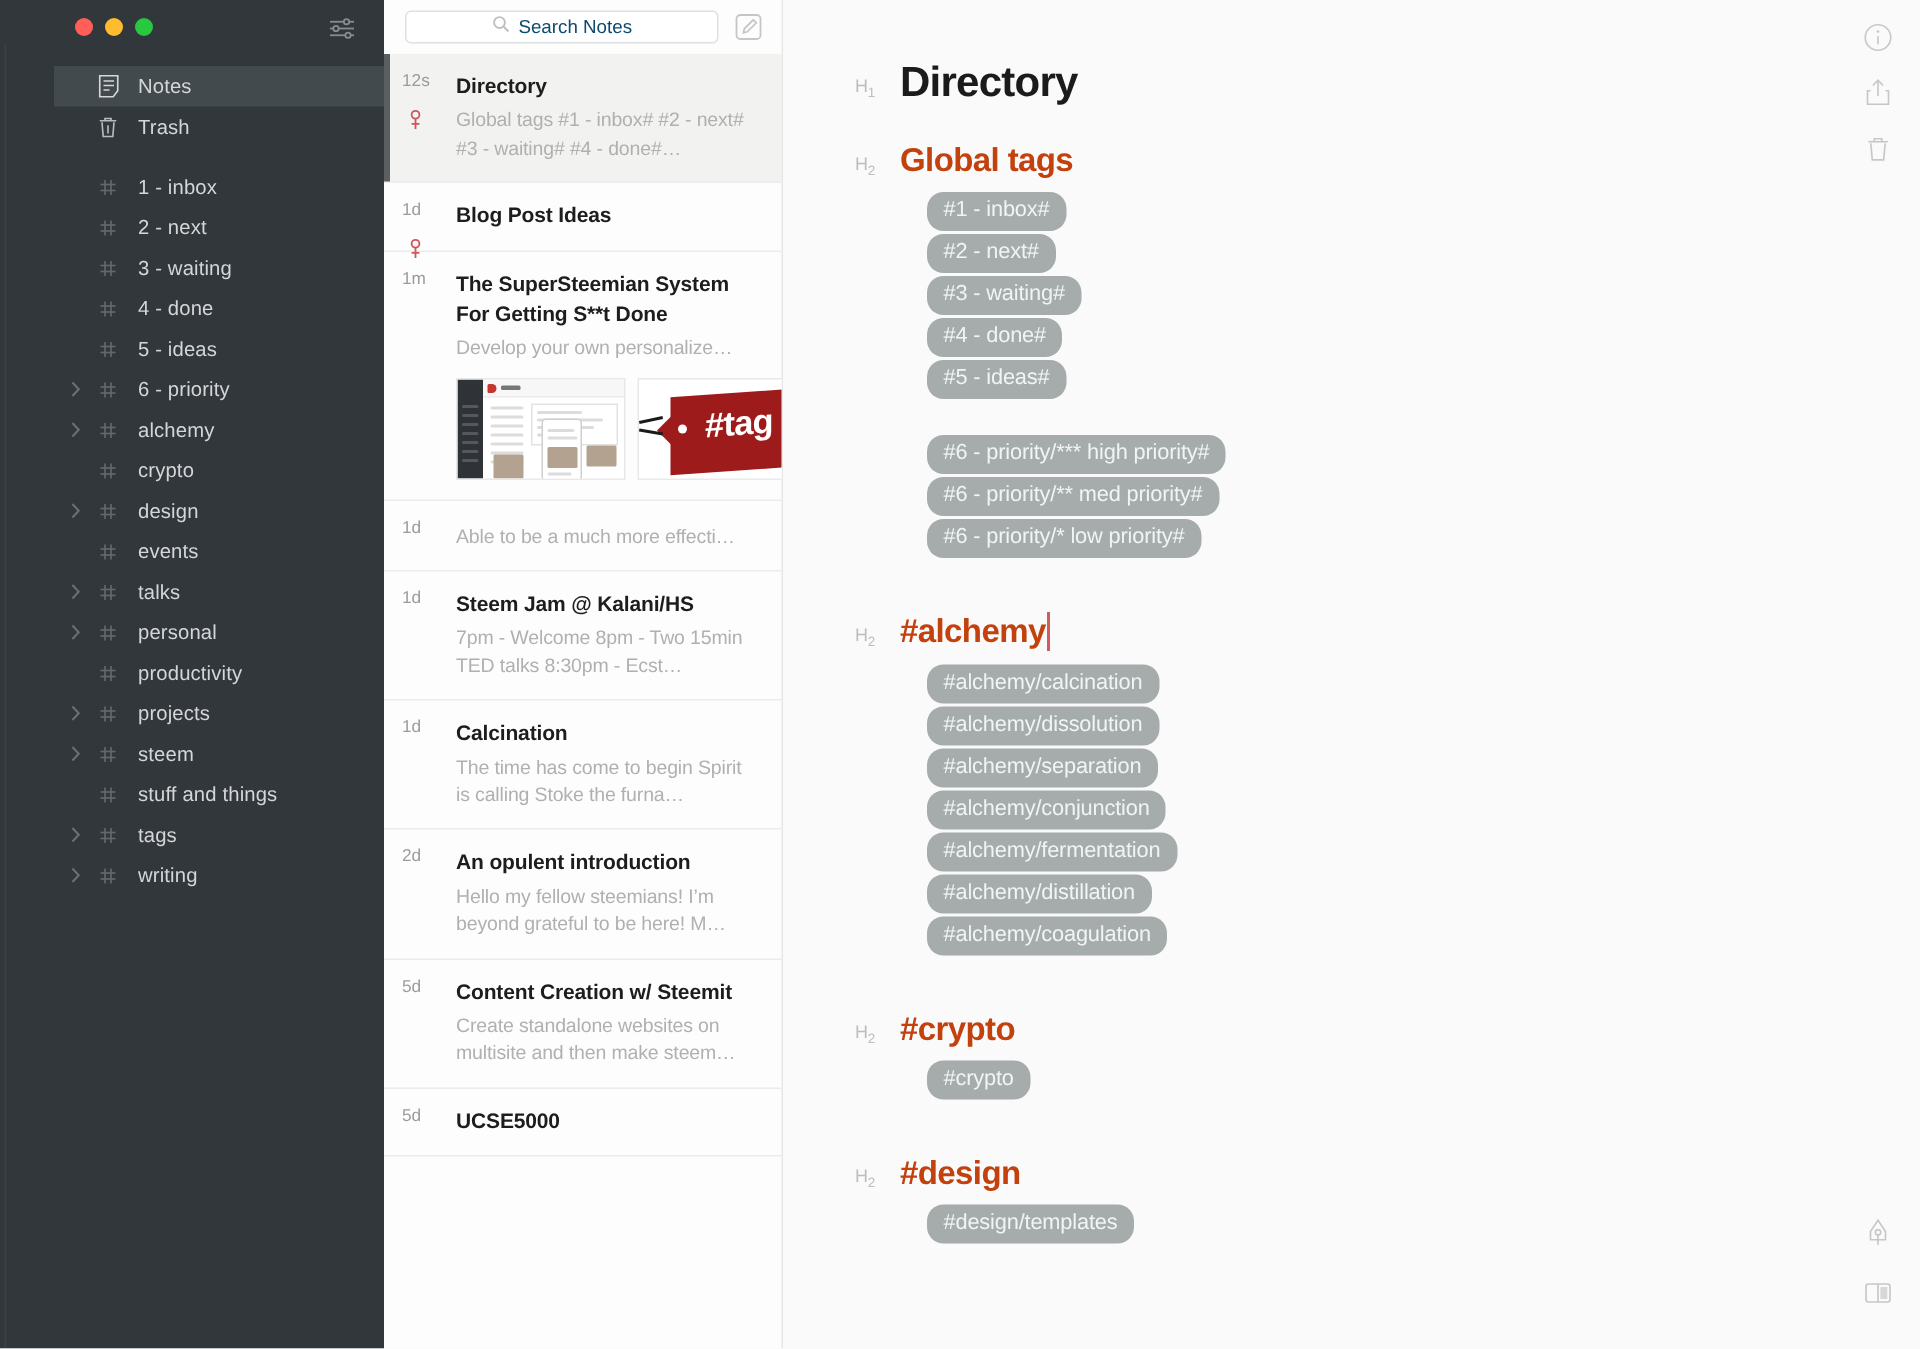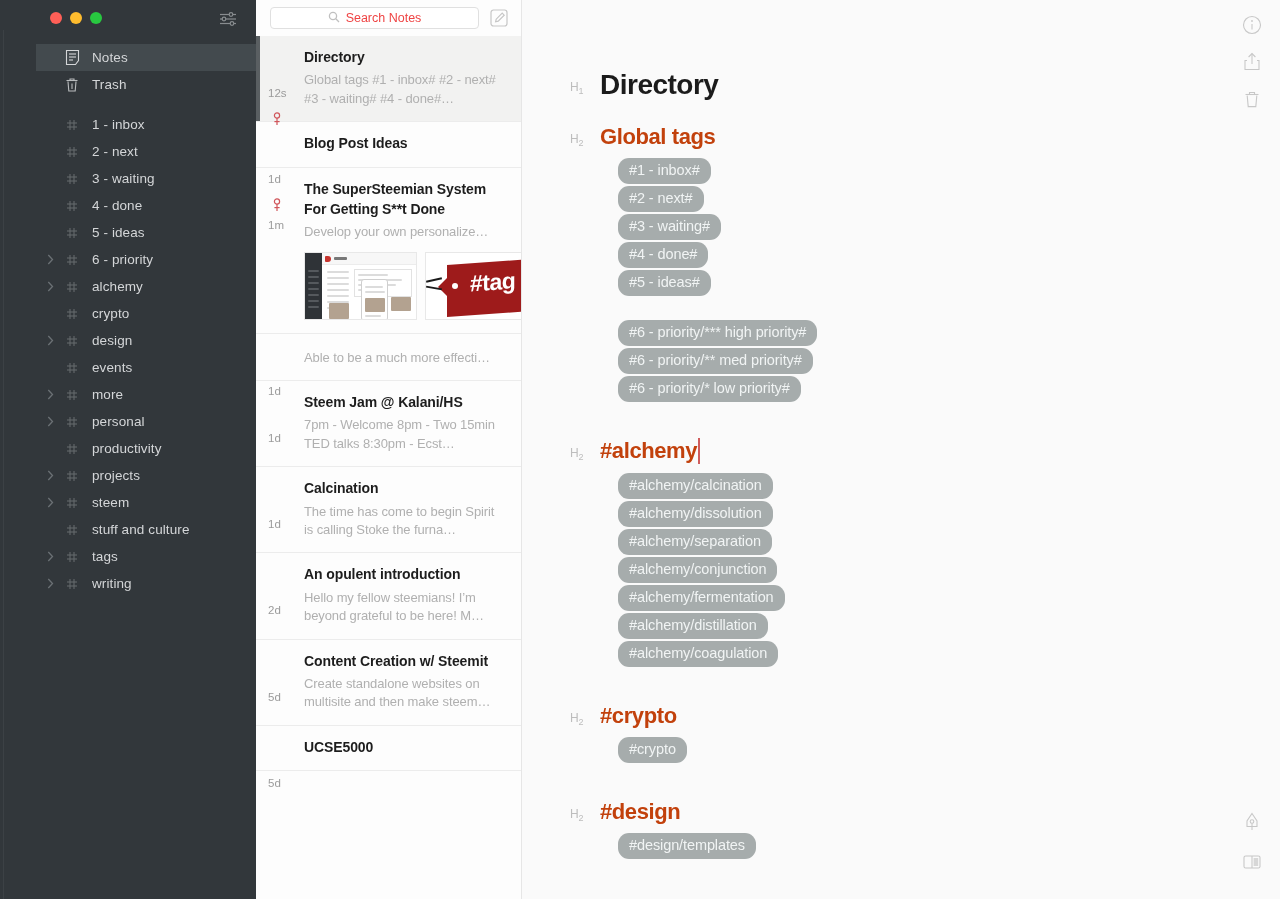--- a/index.html
+++ b/index.html
@@ -72,38 +72,38 @@
     padding: 0 12px 0 14px; gap: 10px;
     background: #fdfdfd;
   }
   .search-box {
     flex: 1; height: 22px; border: 1px solid #e0e0e0;
     border-radius: 4px; background: #fff;
     display: flex; align-items: center; justify-content: center;
     gap: 6px;
   }
   .search-box .stext {
-    color: #ef4444; font-size: 12.5px;
+    color: #0c4a6e; font-size: 12.5px;
   }
   .compose-btn { width: 20px; height: 20px; opacity: .55; }
 
   .note {
     position: relative;
     padding: 11px 20px 13px 48px;
     border-bottom: 1px solid #ececec;
     cursor: default;
   }
   .note.selected { background: #f2f2f1; }
   .note.selected::before {
     content: ""; position: absolute; left: 0; top: 0; bottom: 0;
     width: 4px; background: #5a5f62;
   }
   .note-meta {
     position: absolute; left: 12px; top: 12px;
-    width: 30px; text-align: left; margin-top: 39px;
+    width: 30px; text-align: left;
   }
   .note-time { font-size: 11.5px; color: #9b9b9b; display: block; }
   .pin { margin-top: 13px; margin-left: 4px; display: block; }
   .note-title {
     font-size: 14px; color: #1d1d1d; font-weight: 600;
     line-height: 1.45; letter-spacing: -.1px;
   }
   .note-sub {
     font-size: 13px; color: #b0b0b0; line-height: 1.42;
     margin-top: 4px; letter-spacing: -.1px;
@@ -142,21 +142,21 @@
     position:absolute; left:44px; top:16px;
     color:#fff; font-size:23px; font-weight:700; letter-spacing:-.5px;
     transform: skewY(-4deg);
   }
 
   
   .editor {
     flex: 1; height: 899px; background: #fafafa;
     position: relative; overflow: hidden;
   }
-  .edoc { padding: 38px 60px 0 48px; margin-top: 30px; }
+  .edoc { padding: 38px 60px 0 48px; }
   .hline { display: flex; align-items: flex-start; position: relative; }
   .hmark {
     width: 30px; flex: 0 0 30px; color: #bdbdbd;
     font-size: 12px; padding-top: 12px; letter-spacing: -.2px;
     font-weight: 400;
   }
   .hmark sub { font-size: 9px; }
   .h1 { font-size: 28px; font-weight: 700; color: #1b1b1b; letter-spacing: -.5px; line-height: 1.2; }
   .h2 { font-size: 22px; font-weight: 700; color: #c2410c; letter-spacing: -.4px; line-height: 1.2; }
   .hmark.h2m { padding-top: 8px; }
@@ -382,21 +382,21 @@
               </svg>
             </span>
             <span class="sb-ico">
               <svg width="14" height="14" viewBox="0 0 14 14" fill="none" stroke="#aeb2b5" stroke-width="1.1" class="tag-glyph">
                 <line x1="2" y1="5" x2="12" y2="5"></line>
                 <line x1="2" y1="9" x2="12" y2="9"></line>
                 <line x1="5" y1="2" x2="5" y2="12"></line>
                 <line x1="9" y1="2" x2="9" y2="12"></line>
               </svg>
             </span>
-            <span class="sb-label">more</span>
+            <span class="sb-label">talks</span>
           </div>
           <div class="sb-row">
             <span class="sb-disc">
               <svg width="7" height="11" viewBox="0 0 7 11" fill="none" stroke="#9aa0a4" stroke-width="1.3">
                 <path d="M1.3 1L5.5 5.5 1.3 10"></path>
               </svg>
             </span>
             <span class="sb-ico">
               <svg width="14" height="14" viewBox="0 0 14 14" fill="none" stroke="#aeb2b5" stroke-width="1.1" class="tag-glyph">
                 <line x1="2" y1="5" x2="12" y2="5"></line>
@@ -454,21 +454,21 @@
           <div class="sb-row">
             <span class="sb-disc"></span>
             <span class="sb-ico">
               <svg width="14" height="14" viewBox="0 0 14 14" fill="none" stroke="#aeb2b5" stroke-width="1.1" class="tag-glyph">
                 <line x1="2" y1="5" x2="12" y2="5"></line>
                 <line x1="2" y1="9" x2="12" y2="9"></line>
                 <line x1="5" y1="2" x2="5" y2="12"></line>
                 <line x1="9" y1="2" x2="9" y2="12"></line>
               </svg>
             </span>
-            <span class="sb-label">stuff and culture</span>
+            <span class="sb-label">stuff and things</span>
           </div>
           <div class="sb-row">
             <span class="sb-disc">
               <svg width="7" height="11" viewBox="0 0 7 11" fill="none" stroke="#9aa0a4" stroke-width="1.3">
                 <path d="M1.3 1L5.5 5.5 1.3 10"></path>
               </svg>
             </span>
             <span class="sb-ico">
               <svg width="14" height="14" viewBox="0 0 14 14" fill="none" stroke="#aeb2b5" stroke-width="1.1" class="tag-glyph">
                 <line x1="2" y1="5" x2="12" y2="5"></line>

